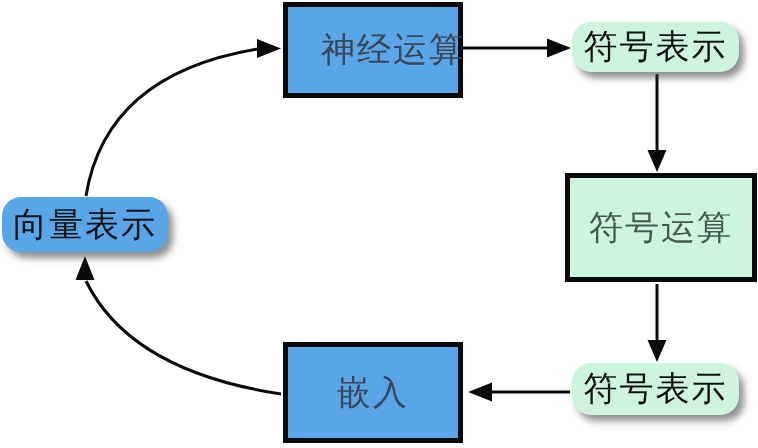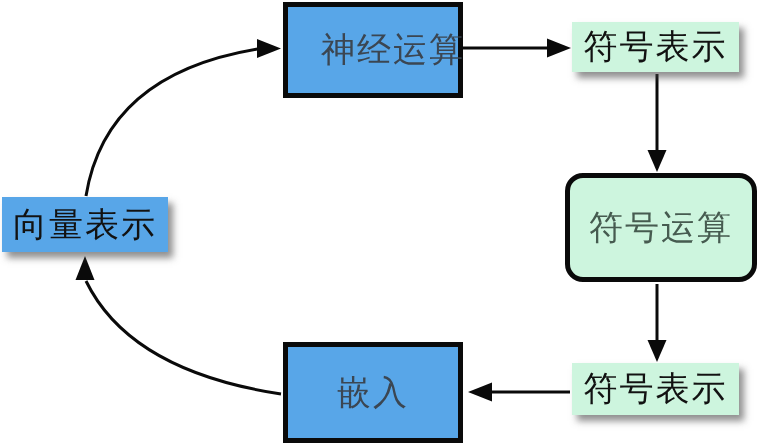--- a/index.html
+++ b/index.html
@@ -31,25 +31,26 @@
     justify-content: center;
     font-size: 34px;
     letter-spacing: 2px;
     white-space: nowrap;
   }
   .node.bordered {
     border: 5px solid #0A0A0A;
   }
   .node.shadowed {
     box-shadow: 5px 6px 7px rgba(70, 70, 70, 0.60);
+    border-radius: 19px;
   }
   
   #node-0 { left: 283px; top: 2px;   width: 180px; height: 96px; }
   #node-1 { left: 572px; top: 22px;  width: 167px; height: 50px; }
-  #node-2 { left: 565px; top: 173px; width: 192px; height: 109px; border-radius: 18px; }
+  #node-2 { left: 565px; top: 173px; width: 192px; height: 109px; }
   #node-3 { left: 572px; top: 363px; width: 167px; height: 52px; }
   #node-4 { left: 283px; top: 342px; width: 180px; height: 101px; }
   #node-5 { left: 2px;   top: 197px; width: 166px; height: 55px; }
 </style>
 </head>
 <body>
 
 <div class="canvas">
 
   <svg class="arrows" viewBox="0 0 758 448" xmlns="http://www.w3.org/2000/svg">

